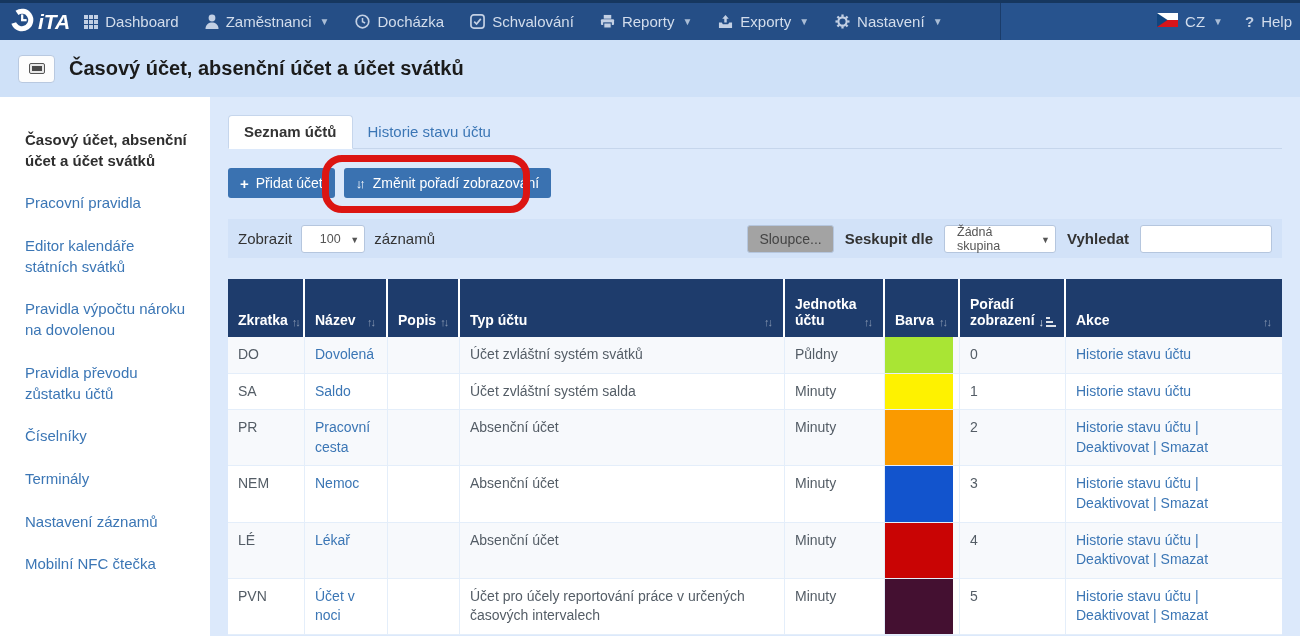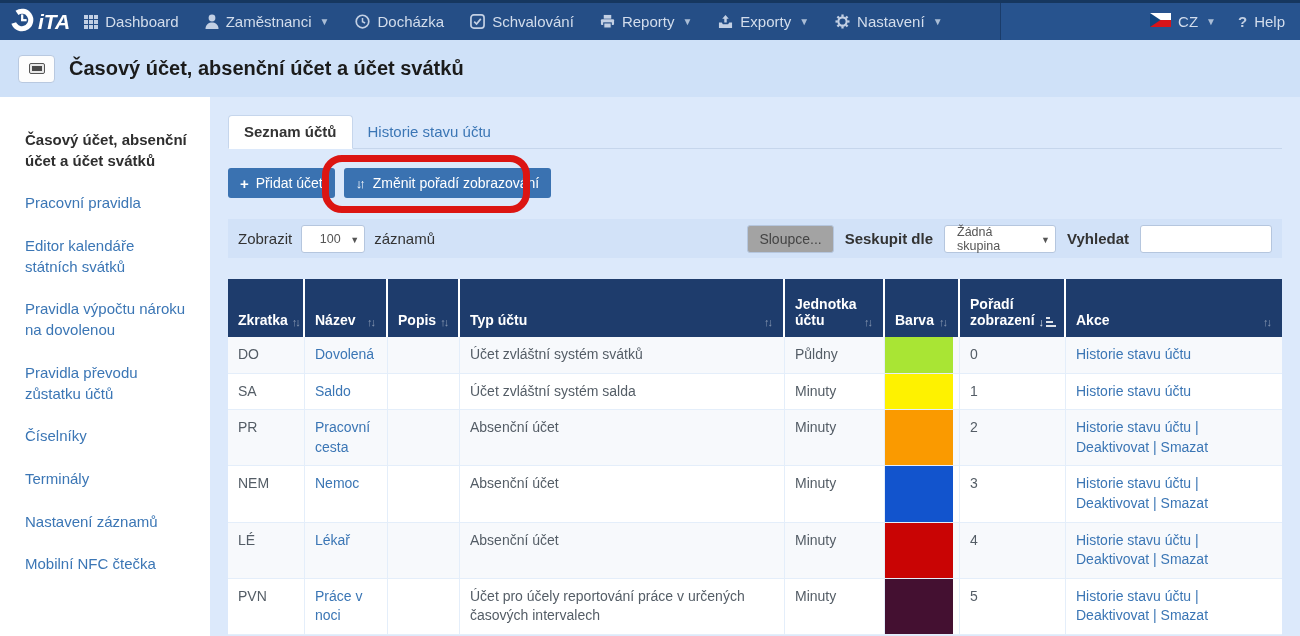--- a/index.html
+++ b/index.html
@@ -11,21 +11,21 @@
             display:flex; align-items:center; color:#d3ddec; }
   .navbar-right-bg { position:absolute; left:1000px; top:0; right:0; bottom:0; background:#27538e;
             border-left:1px solid #1a3c6a; }
   .logo { position:relative; display:flex; align-items:center; gap:4px; padding:0 14px 0 10px; z-index:2; }
   .logo-text { color:#fff; font-size:21px; font-weight:bold; font-style:italic; letter-spacing:0; }
   .nav-items { position:relative; display:flex; align-items:center; gap:26px; z-index:2; }
   .nav-item { display:flex; align-items:center; gap:7px; font-size:15px; cursor:pointer; white-space:nowrap;justify-content:center; }
   .nav-ic svg { display:block; }
   .caret { font-size:10px; color:#aabdd6; margin-left:1px; }
   .navbar-right { position:relative; margin-left:auto; display:flex; align-items:center; gap:22px;
-                  padding-right:15px; z-index:2; }
+                  padding-right:8px; z-index:2; }
   .lang { display:flex; align-items:center; gap:7px; font-size:15px; cursor:pointer; }
   .help { display:flex; align-items:center; gap:7px; font-size:15px; cursor:pointer; }
   .q-ic { font-weight:bold; font-size:15px; color:#c2cfe3; }
 
   
   .page-header { height:57px; background:#cfe1f8; display:flex; align-items:center; gap:14px; padding:0 18px; }
   .hdr-icon-btn { width:37px; height:28px; background:#fdfdfd; border:1px solid #b9c9e0; border-radius:4px;
                   display:flex; align-items:center; justify-content:center; cursor:pointer; }
   .page-title { font-size:20px; font-weight:bold; color:#1b1b1b; }
 
@@ -403,21 +403,21 @@
           <td>Absenční účet</td>
           <td>Minuty</td>
           <td class="barva-td">
             <div class="swatch" style="background-color: rgb(201, 4, 4);"></div>
             </td>
           <td>4</td>
           <td><a class="lnk">Historie stavu účtu | Deaktivovat | Smazat</a></td>
         </tr>
         <tr>
           <td>PVN</td>
-          <td><a class="lnk">Práce v noci</a></td>
+          <td><a class="lnk">Účet v noci</a></td>
           <td></td>
           <td>Účet pro účely reportování práce v určených časových intervalech</td>
           <td>Minuty</td>
           <td class="barva-td">
             <div class="swatch" style="background-color: rgb(68, 16, 49);"></div>
             </td>
           <td>5</td>
           <td><a class="lnk">Historie stavu účtu | Deaktivovat | Smazat</a></td>
         </tr>
       </tbody>

